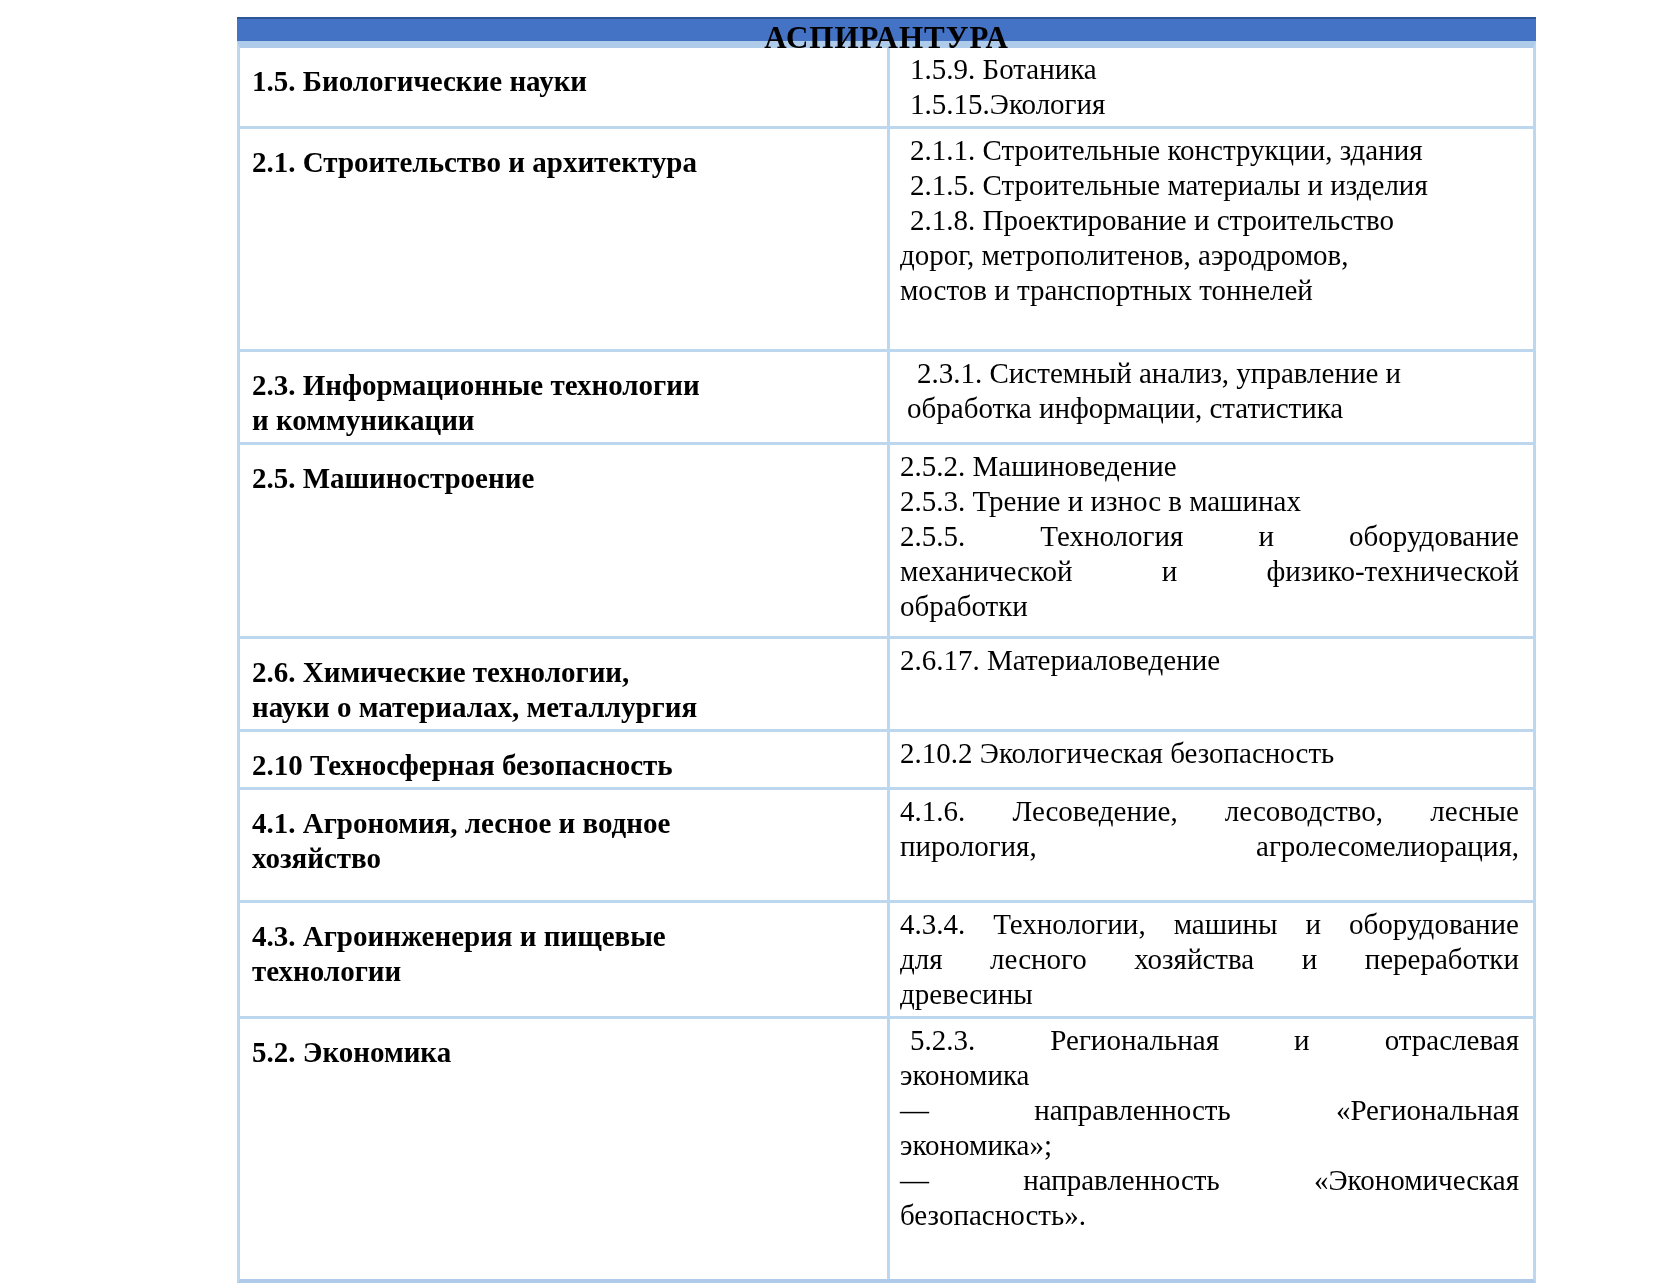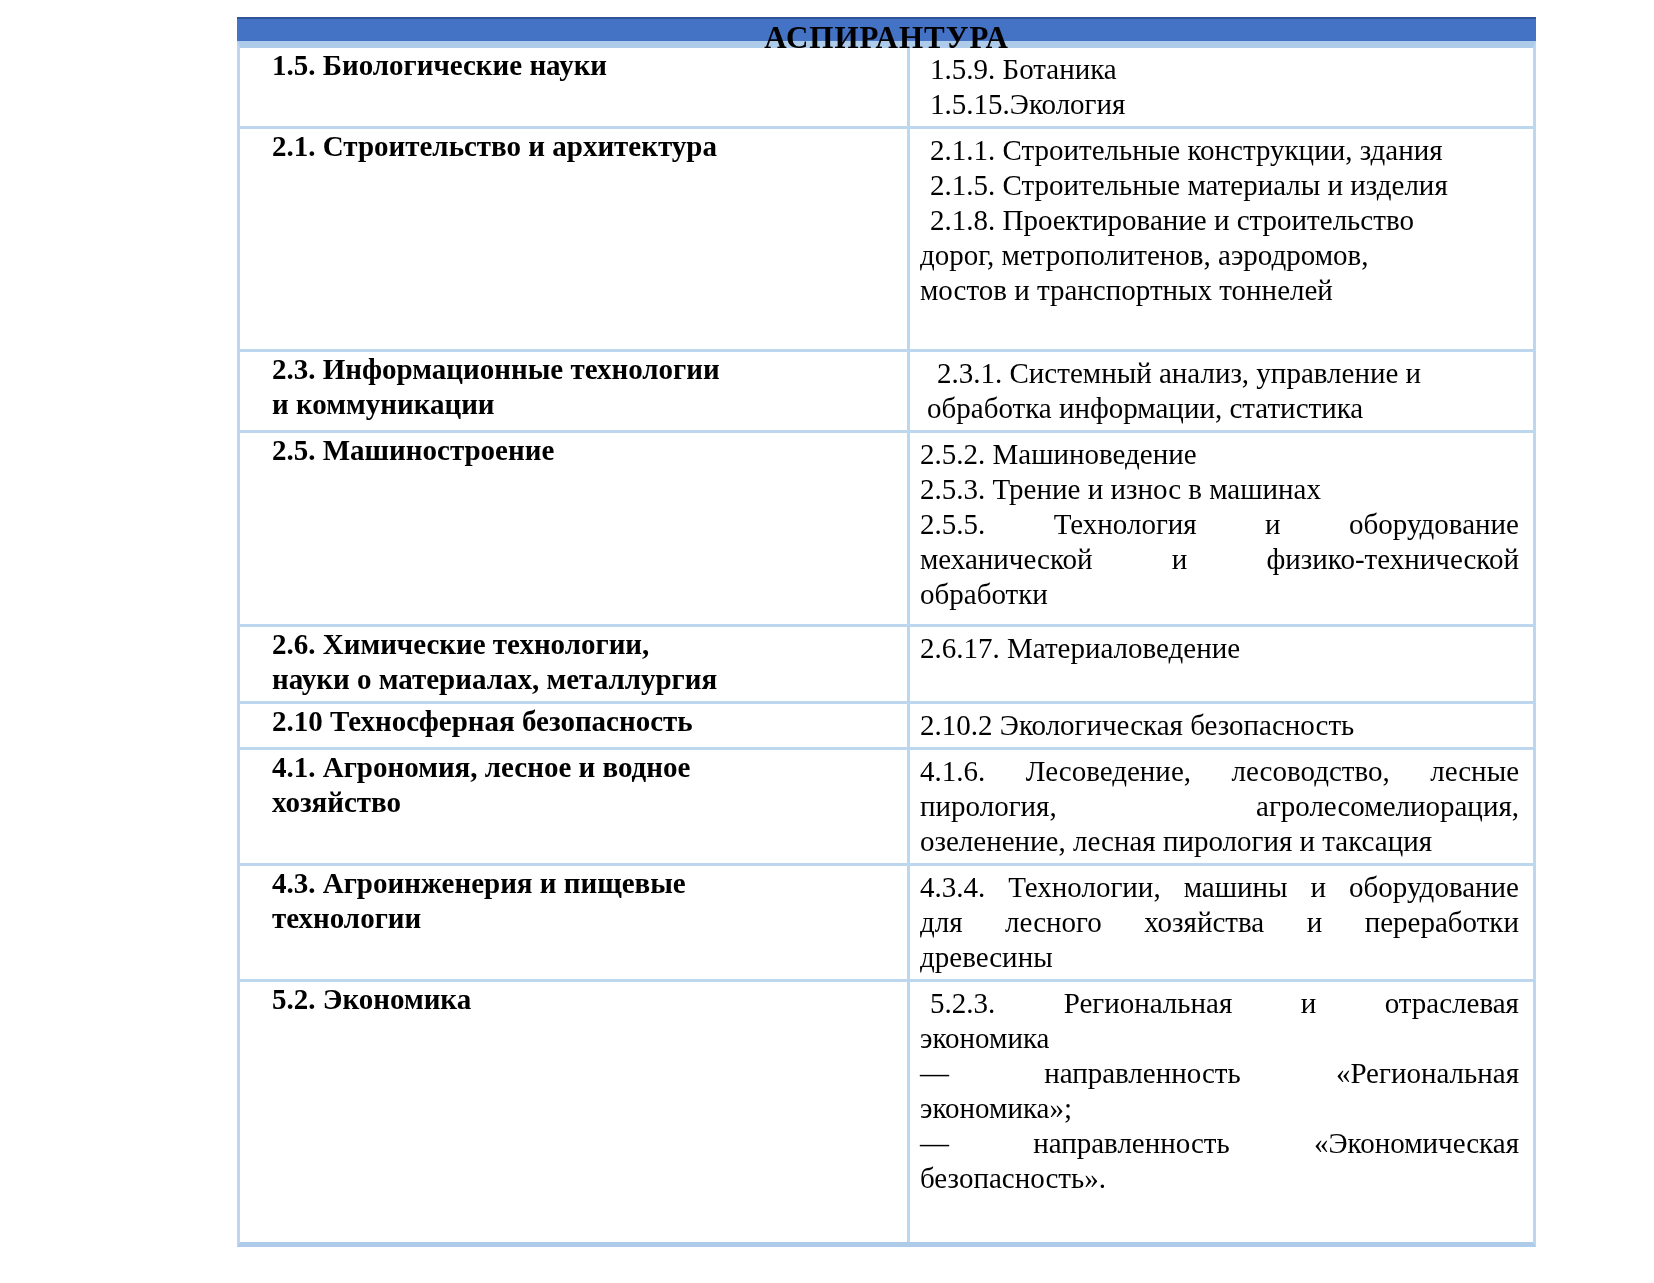--- a/index.html
+++ b/index.html
@@ -37,22 +37,21 @@
   }
   .row{
     display:flex;align-items:stretch;
     border-bottom:3px solid var(--border-light);
   }
   .row:last-child{border-bottom:none;}
   .cell-left{
     width:650px;flex:0 0 650px;
     border-right:3px solid var(--border-light);
     font-weight:bold;font-size:29px;line-height:35px;
-    padding:0 10px 4px 12px;
-    margin-left:20px;
+    padding:16px 10px 4px 12px;
   }
   .cell-right{
     flex:1 1 auto;
     font-size:29px;line-height:35px;
     padding:4px 14px 4px 10px;
   }
   .text-line{min-height:35px;}
   .text-line.indent{padding-left:10px;}
   .text-line.stretch{
     display:flex;flex-wrap:nowrap;justify-content:space-between;
@@ -168,21 +167,20 @@
             <div class="text-line stretch">
               <span>4.1.6.</span>
               <span>Лесоведение,</span>
               <span>лесоводство,</span>
               <span>лесные</span>
             </div>
             <div class="text-line stretch">
               <span>пирология,</span>
               <span>агролесомелиорация,</span>
             </div>
-            <div class="text-line">озеленение, лесная пирология и таксация</div>
           </div>
         </div>
       </div>
       <div class="row" style="min-height: 112px;">
         <div class="cell-left">
           <div class="text-line">4.3. Агроинженерия и пищевые</div>
           <div class="text-line">технологии</div>
         </div>
         <div class="cell-right">
           <div>

